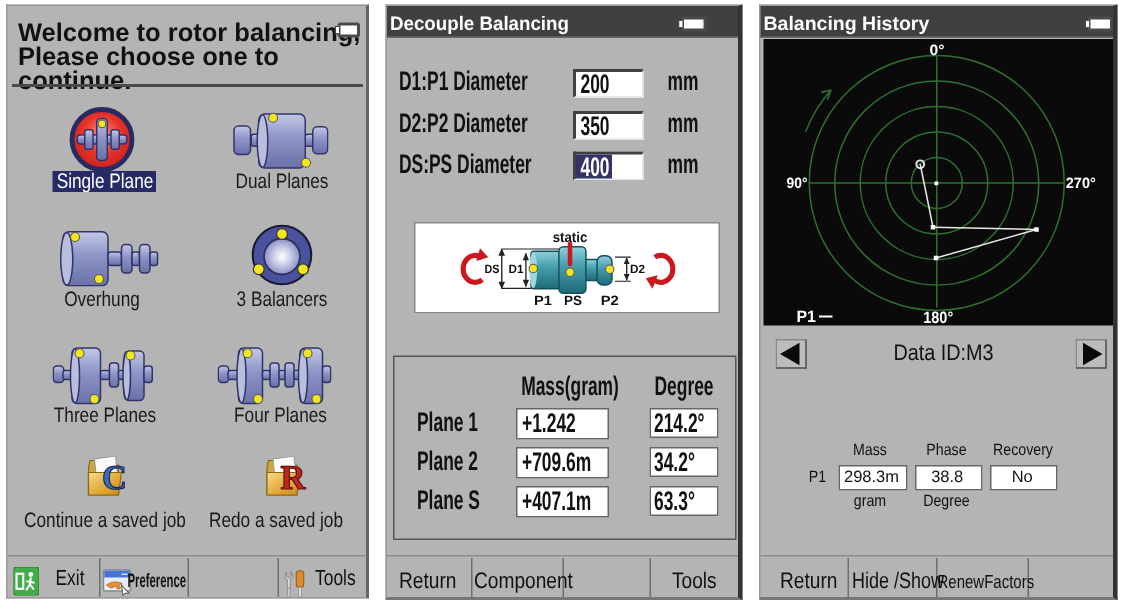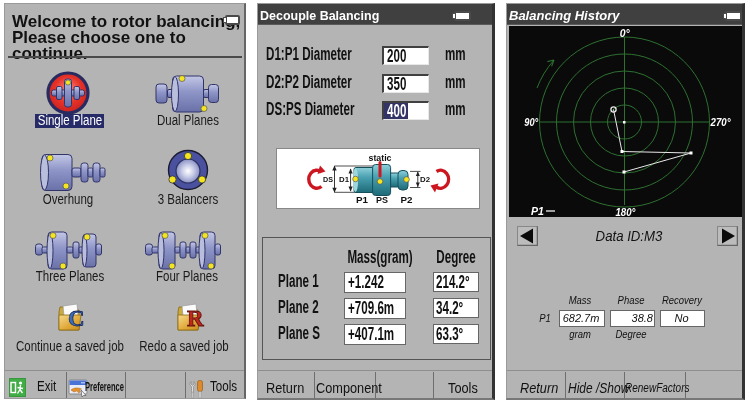--- a/index.html
+++ b/index.html
@@ -1,21 +1,21 @@
 <!DOCTYPE html>
 <html><head>
 <meta charset="utf-8">
 <style>
 html,body{margin:0;padding:0;}
 body{width:750px;height:404px;background:#ffffff;font-family:"Liberation Sans",sans-serif;position:relative;overflow:hidden;}
 .abs{position:absolute;}
 .panel{position:absolute;background:#b4b4b4;}
 #p1{left:4px;top:3px;width:239px;height:394px;border:1px solid #9a9a9a;border-right:2px solid #666;}
 #p2{left:257px;top:3px;width:234px;height:394px;border:1px solid #9a9a9a;border-right:3px solid #333;border-bottom:2px solid #777;}
-#p3{left:506px;top:3px;width:235px;height:394px;border:1px solid #9a9a9a;border-right:3px solid #333;border-bottom:2px solid #777;font-style:italic;}
+#p3{left:506px;top:3px;width:235px;height:394px;border:1px solid #9a9a9a;border-right:3px solid #333;border-bottom:2px solid #777;}
 .titlebar{position:absolute;left:0;top:0;width:100%;height:20px;background:#404040;border-bottom:1px solid #5a5a5a;}
 .titlebar span{position:absolute;left:2px;top:4px;color:#ffffff;font-size:13px;font-weight:bold;white-space:nowrap;}
 .batt{position:absolute;width:13px;height:6px;background:#fff;border:2px solid #4a4a4a;border-radius:2px;}
 .batt:before{content:"";position:absolute;left:-4px;top:0px;width:2px;height:4px;background:#fff;border:1px solid #4a4a4a;border-right:none;border-radius:1px;}
 .blab{position:absolute;font-size:14px;color:#1a1a1a;text-align:center;white-space:nowrap;transform:scaleX(0.82);transform-origin:50% 0;}
 .botbar-line{position:absolute;left:0;width:100%;height:1px;background:#8e8e8e;}
 .vsep{position:absolute;width:1px;background:#6e6e6e;}
 .btxt{position:absolute;font-size:15px;color:#111;white-space:nowrap;transform:scaleX(0.85);transform-origin:0 0;}
 .p2t{position:absolute;font-size:18px;font-weight:bold;color:#111;white-space:nowrap;transform:scaleX(0.645);transform-origin:0 0;}
 .p2c{position:absolute;font-size:18px;font-weight:bold;color:#111;white-space:nowrap;text-align:center;transform:scaleX(0.645);transform-origin:50% 0;}
@@ -342,23 +342,23 @@
     <rect x="0.5" y="0.5" width="20" height="19" fill="#bcbcbc" stroke="#888" stroke-width="1"></rect>
     <path d="M 0.5 19.5 L 20.5 19.5 L 20.5 0.5" fill="none" stroke="#666" stroke-width="1.6"></path>
     <path d="M 5 2.5 L 5 17.5 L 18 10 Z" fill="#0a0a0a"></path>
   </svg>
 
   <div class="sm" style="left:48px;top:290px;width:50px;">Mass</div>
   <div class="sm" style="left:99px;top:290px;width:50px;">Phase</div>
   <div class="sm" style="left:150px;top:290px;width:50px;">Recovery</div>
   <div class="sm" style="left:30px;top:308px;width:16px;">P1</div>
   <div class="tblbox" style="left:52px;top:306px;width:44px;height:15px;"></div>
-  <div class="sm" style="left:52px;top:308px;width:44px;transform:none;">682.7m</div>
+  <div class="sm" style="left:52px;top:308px;width:44px;transform:none;">298.3m</div>
   <div class="tblbox" style="left:103px;top:306px;width:43px;height:15px;"></div>
-  <div class="sm" style="left:103px;top:308px;width:43px;transform:none;text-align:right;">38.8</div>
+  <div class="sm" style="left:103px;top:308px;width:43px;transform:none;">38.8</div>
   <div class="tblbox" style="left:153px;top:306px;width:43px;height:15px;"></div>
   <div class="sm" style="left:153px;top:308px;width:43px;transform:none;">No</div>
   <div class="sm" style="left:48px;top:324px;width:50px;">gram</div>
   <div class="sm" style="left:99px;top:324px;width:50px;">Degree</div>
 
   <div class="botbar-line" style="top:366px;"></div>
   <div class="vsep" style="left:58px;top:368px;height:26px;"></div>
   <div class="vsep" style="left:117px;top:368px;height:26px;"></div>
   <div class="vsep" style="left:178px;top:368px;height:26px;"></div>
   <div class="btxt" style="left:13px;top:375px;">Return</div>

